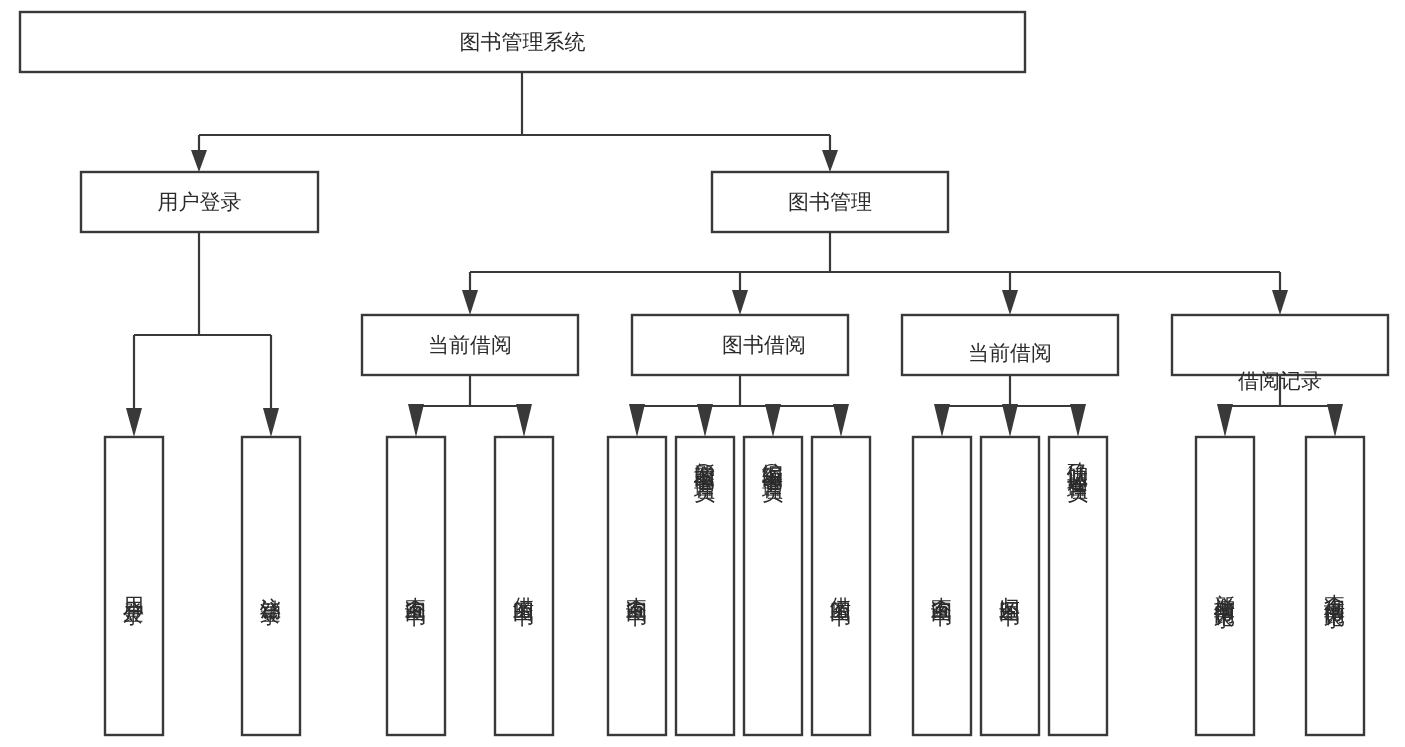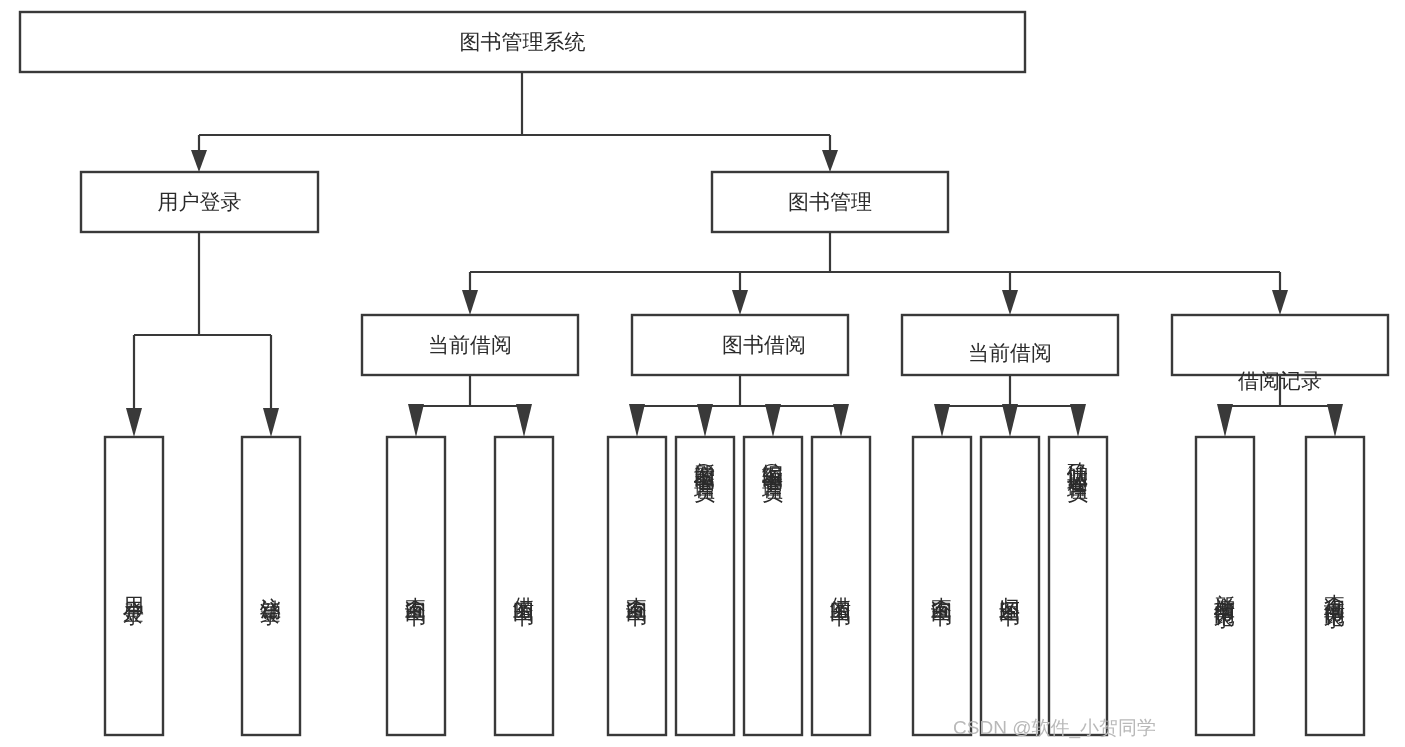--- a/index.html
+++ b/index.html
@@ -191,15 +191,14 @@
   <div class="leaf-label-wrap" style="left:744px; top:437px; width:58px; height:298px; justify-content:flex-start; display:flex; align-items:center; padding-top:8px; box-sizing:border-box;">编辑图书（管理员）</div>
   <div class="leaf-label-wrap" style="left:812px; top:437px; width:58px; height:298px; justify-content:center; display:flex; align-items:center;">借阅图书</div>
 
   <div class="leaf-label-wrap" style="left:913px; top:437px; width:58px; height:298px; justify-content:center; display:flex; align-items:center;">查询图书</div>
   <div class="leaf-label-wrap" style="left:981px; top:437px; width:58px; height:298px; justify-content:center; display:flex; align-items:center;">归还图书</div>
   <div class="leaf-label-wrap" style="left:1049px; top:437px; width:58px; height:298px; justify-content:flex-start; display:flex; align-items:center; padding-top:8px; box-sizing:border-box;">确认归还（管理员）</div>
 
   <div class="leaf-label-wrap" style="left:1196px; top:437px; width:58px; height:298px; justify-content:center; display:flex; align-items:center;">新增借阅记录</div>
   <div class="leaf-label-wrap" style="left:1306px; top:437px; width:58px; height:298px; justify-content:center; display:flex; align-items:center;">查询借阅记录</div>
 
-  <div id="watermark">CSDN @软件_小贺同学</div>
 
 </div>
 
 </body></html>

